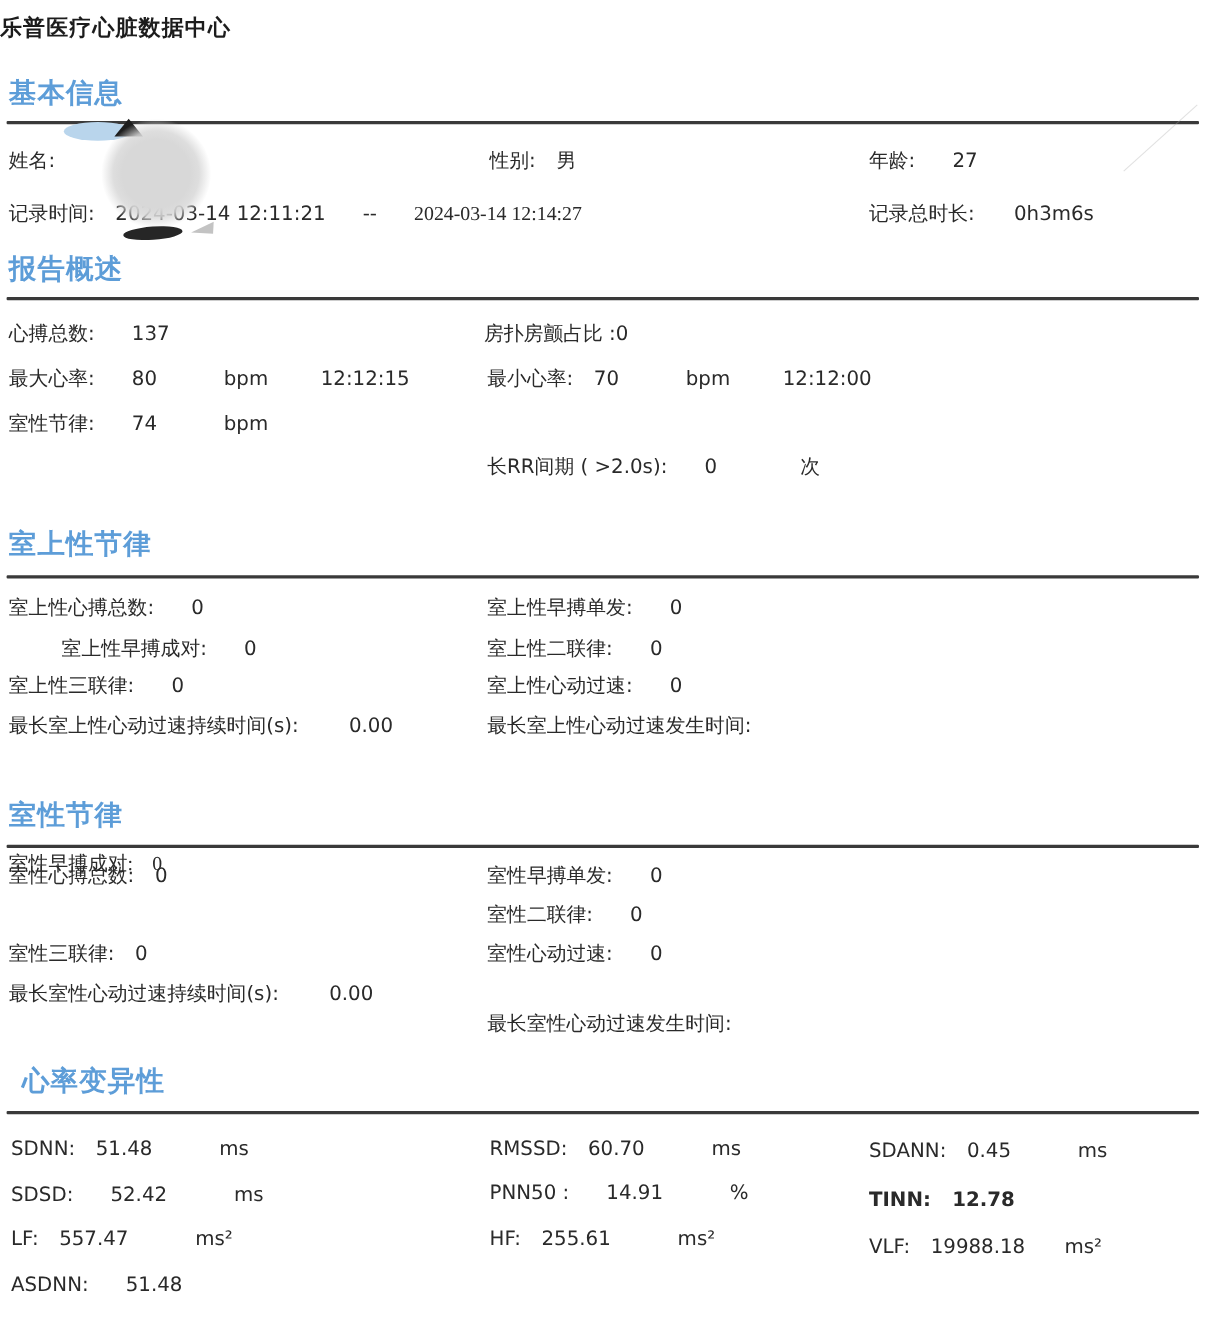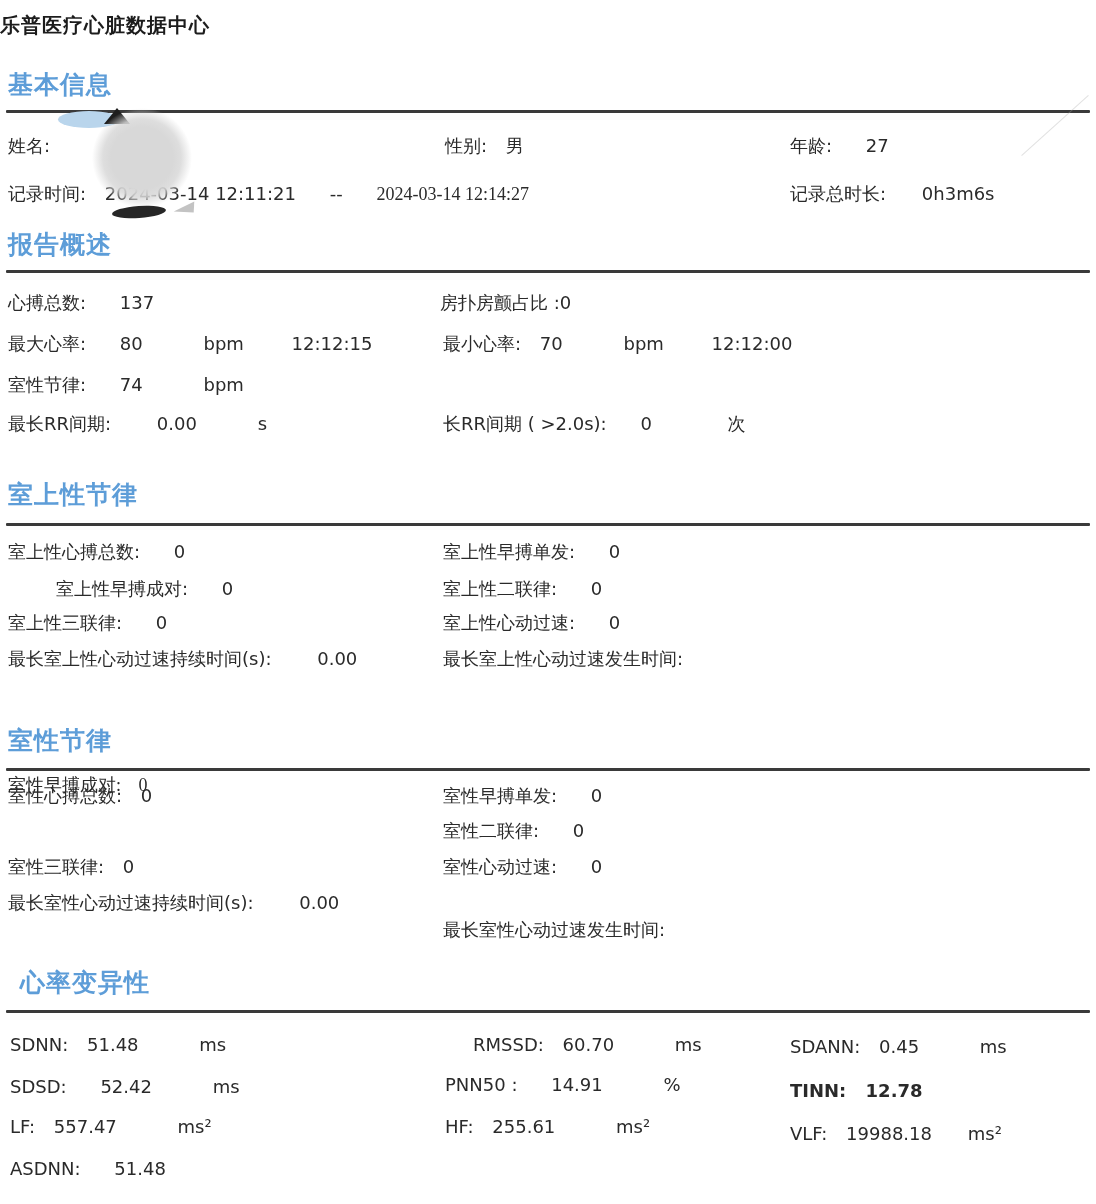--- a/index.html
+++ b/index.html
@@ -131,25 +131,20 @@
     <span class="unit">bpm</span>
     <span class="time">12:12:00</span>
   </div>
 
   <div class="cell" style="left:8px; top:373px;">
     <span class="lbl">室性节律:</span>
     <span class="val">74</span>
     <span class="unit">bpm</span>
   </div>
 
-  <div class="cell" style="left:8px; top:412px;">
-    <span class="lbl">最长RR间期:</span>
-    <span class="val-lg">0.00</span>
-    <span class="unit">s</span>
-  </div>
   <div class="cell" style="left:443px; top:412px;">
     <span class="lbl">长RR间期 ( &gt;2.0s):</span>
     <span class="val">0</span>
     <span class="unit-lg">次</span>
   </div>
 
   <div class="section-heading" style="top:478px;">室上性节律</div>
   <div class="rule" style="top:523px;"></div>
 
   <div class="cell" style="left:8px; top:540px;">
@@ -243,21 +238,21 @@
   <div class="cell" style="left:10px; top:1116px;">
     <span class="lbl">LF:</span>
     <span class="val-sm">557.47</span>
     <span class="unit">ms²</span>
   </div>
   <div class="cell" style="left:10px; top:1158px;">
     <span class="lbl">ASDNN:</span>
     <span class="val">51.48</span>
   </div>
 
-  <div class="cell" style="left:445px; top:1034px;margin-left:28px;">
+  <div class="cell" style="left:445px; top:1034px;">
     <span class="lbl">RMSSD:</span>
     <span class="val-sm">60.70</span>
     <span class="unit">ms</span>
   </div>
   <div class="cell" style="left:445px; top:1074px;">
     <span class="lbl">PNN50 :</span>
     <span class="val">14.91</span>
     <span class="unit">%</span>
   </div>
   <div class="cell" style="left:445px; top:1116px;">

